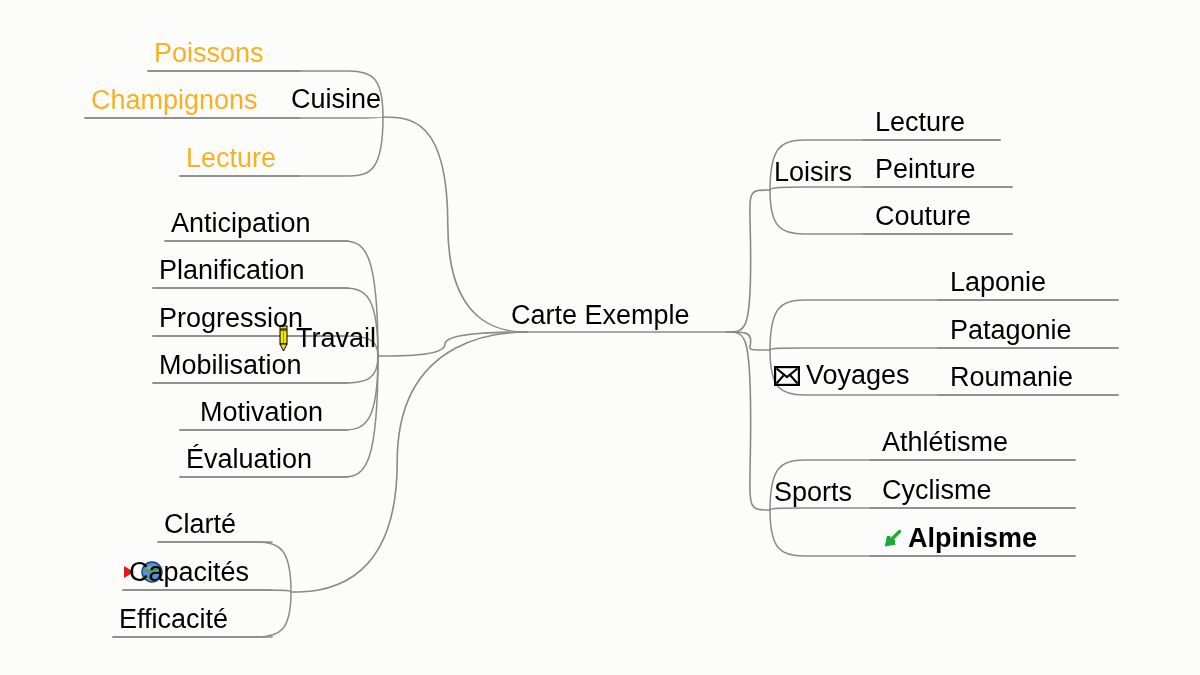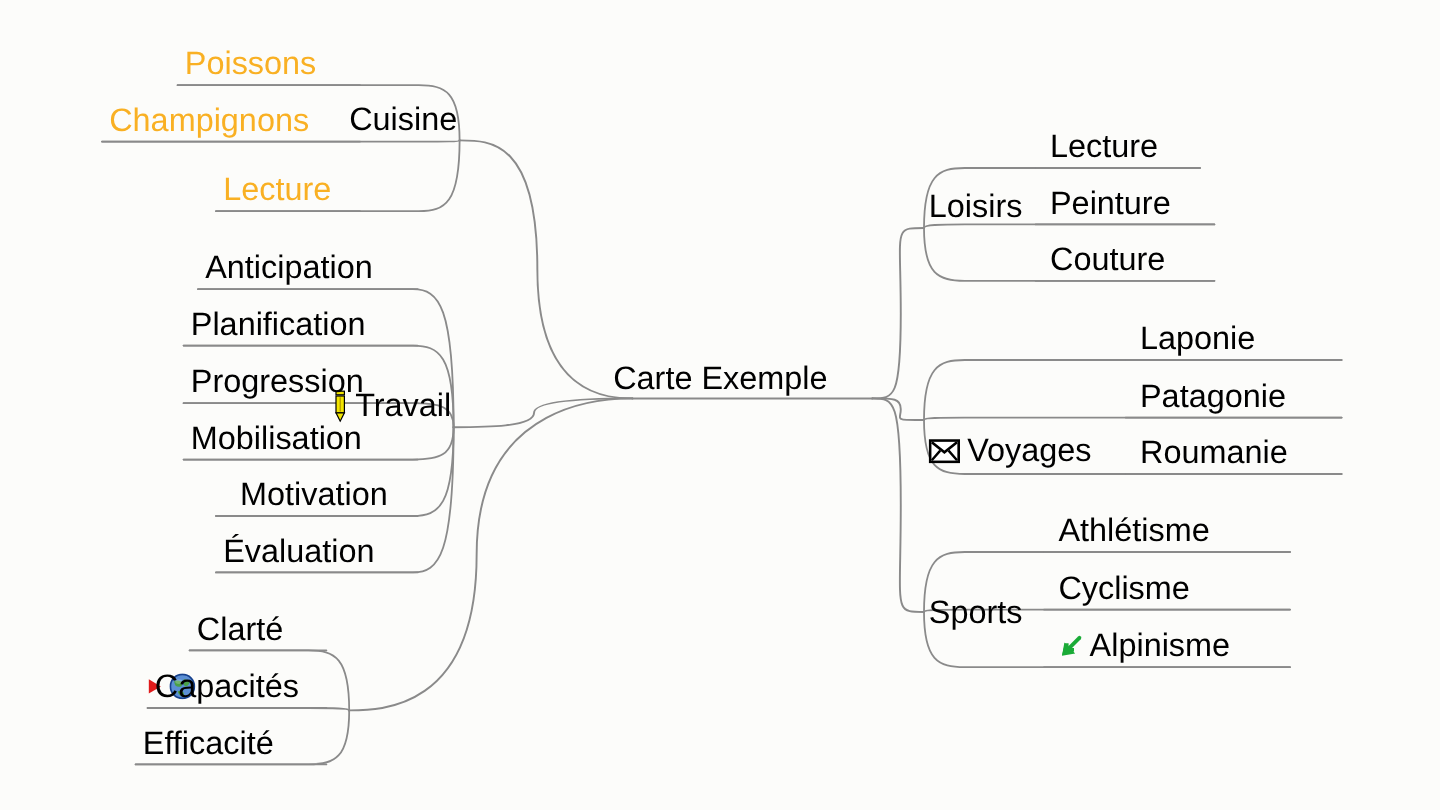--- a/index.html
+++ b/index.html
@@ -205,30 +205,30 @@
       </div>
       <div class="node leaf" style="left: 950px; top: 269px;">
         <span class="label">Laponie</span>
       </div>
       <div class="node leaf" style="left: 950px; top: 317px;">
         <span class="label">Patagonie</span>
       </div>
       <div class="node leaf" style="left: 950px; top: 364px;">
         <span class="label">Roumanie</span>
       </div>
-      <div class="node branch" style="left: 774px; top: 479px; margin-top: 18px;">
+      <div class="node branch" style="left: 774px; top: 479px;">
         <span class="label">Sports</span>
       </div>
       <div class="node leaf" style="left: 882px; top: 429px;">
         <span class="label">Athlétisme</span>
       </div>
       <div class="node leaf" style="left: 882px; top: 477px;">
         <span class="label">Cyclisme</span>
       </div>
-      <div class="node leaf" style="left: 882px; top: 525px;">
+      <div class="node leaf" style="left: 882px; top: 525px; font-weight: bold;">
         <span class="icon">
           <svg width="20" height="20" viewBox="0 0 20 20">
             <path d="M18 2 L9 11 L13 11 L13 14 L3 17 L5.5 7 L8.5 7 L8.5 11 Z" fill="#1aab37"></path>
             <path d="M17.5 2.5 L7.5 12.5" stroke="#1aab37" stroke-width="3.2" stroke-linecap="round"></path>
             <polygon points="3,17.5 5,6.5 14,15.5" fill="#1aab37"></polygon>
           </svg>
         </span>
         <span class="label">Alpinisme</span>
       </div>
     </div>

